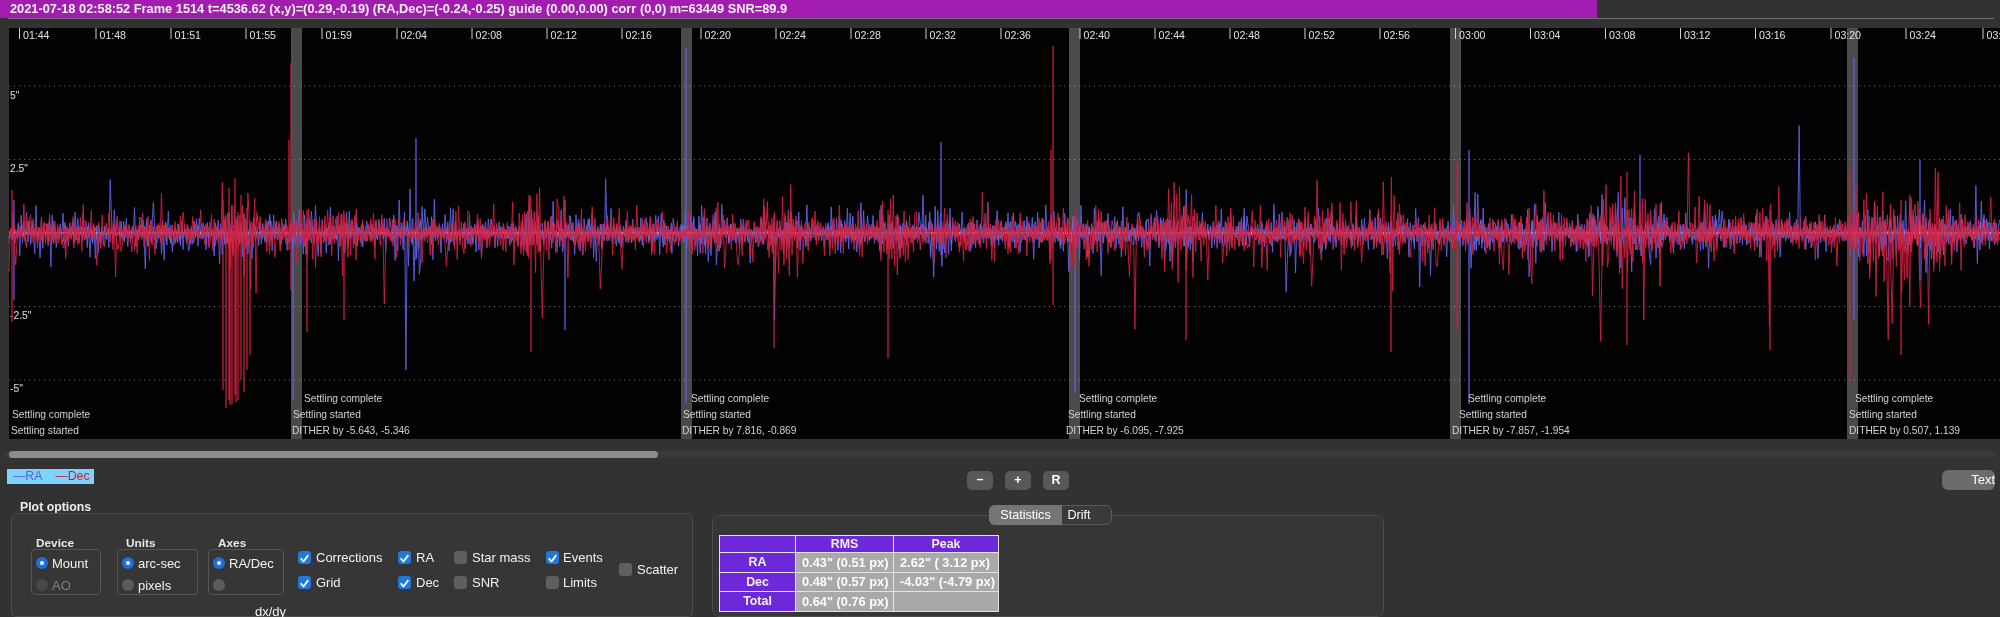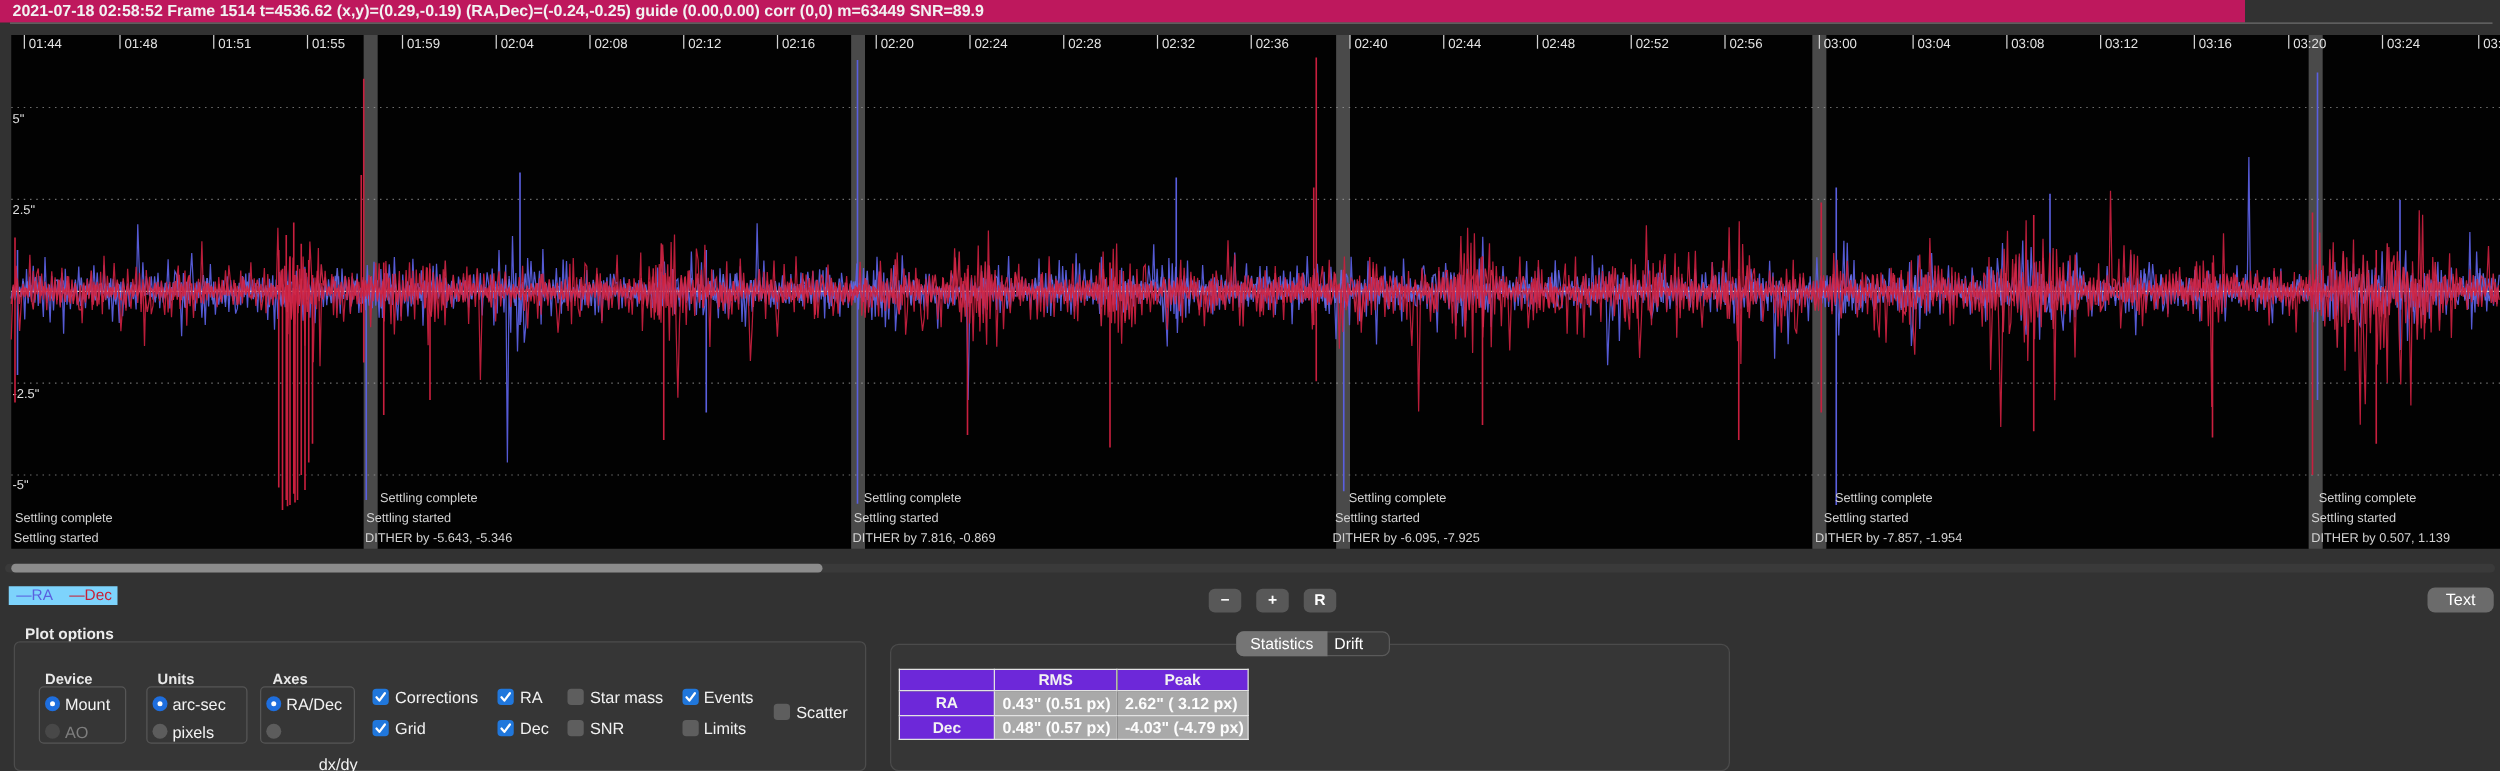--- a/index.html
+++ b/index.html
@@ -1,32 +1,32 @@
 <!DOCTYPE html>
 <html><head><meta charset="utf-8"><style>
 *{margin:0;padding:0;box-sizing:border-box;font-family:"Liberation Sans",sans-serif;}
 html,body{width:2000px;height:617px;background:#323232;overflow:hidden;position:relative;}
 .abs{position:absolute;}
-#statusbar{left:0;top:0;width:1796px;height:18px;background:#be185d;color:#f2f2f2;
+#statusbar{left:0;top:0;width:1597px;height:18px;background:#a21caf;color:#f2f2f2;
  font-size:12.8px;font-weight:600;line-height:18px;padding-left:10px;letter-spacing:0px;white-space:nowrap;}
 #statusline{left:8px;top:18px;width:1986px;height:1px;background:#6e6e6e;}
 #plot{left:0;top:0;}
 svg text.tl{fill:#e2e2e2;font-size:10.6px;font-family:"Liberation Sans",sans-serif;}
 svg text.yl{fill:#e0e0e0;font-size:10.3px;font-family:"Liberation Sans",sans-serif;}
 svg text.st{fill:#d2d2d2;font-size:10.2px;font-family:"Liberation Sans",sans-serif;}
 #sctrack{left:4px;top:451px;width:1992px;height:7px;background:#3a3a3a;border-radius:4px;}
 #schandle{left:9px;top:451px;width:649px;height:7px;background:#8c8c8c;border-radius:4px;}
 #legend{left:7px;top:469px;width:87px;height:15px;background:#7dd3fc;font-size:12.3px;line-height:15px;}
 #legend .ra{color:#5a5fdf;padding-left:6px;}
 #legend .dec{color:#c81f35;padding-left:13px;}
 .btn{background:#585858;color:#fff;text-align:center;border-radius:5px;font-size:12.5px;}
 #bminus{left:967px;top:471px;width:26px;height:19px;line-height:17px;font-weight:700;}
 #bplus{left:1005px;top:471px;width:26px;height:19px;line-height:18px;font-weight:700;}
 #brst{left:1043px;top:471px;width:26px;height:19px;line-height:19px;font-weight:700;}
-#btext{left:1942px;top:470px;width:53px;height:20px;line-height:20px;background:#6b6b6b;border-radius:6px;font-size:13px;text-align:center;color:#fff;}
+#btext{left:1942px;top:470px;width:53px;height:20px;line-height:20px;background:#6b6b6b;border-radius:6px;font-size:13px;text-align:right;color:#fff;}
 #po-title{left:20px;top:500px;font-size:12.3px;color:#ececec;font-weight:700;}
 #po-box{left:11px;top:513px;width:682px;height:104px;background:#363636;border:1px solid #4c4c4c;border-radius:5px;}
 .gb{position:absolute;border:1px solid #565656;border-radius:4px;}
 .gbl{position:absolute;font-size:11.8px;color:#e8e8e8;font-weight:700;}
 .radio{position:absolute;width:12px;height:12px;border-radius:50%;background:#5c5c5c;}
 .radio.sel{background:#1e6ede;}
 .radio.sel::after{content:"";position:absolute;left:4px;top:4px;width:4px;height:4px;border-radius:50%;background:#fff;}
 .radio.dis{background:#484848;}
 .rlab{position:absolute;font-size:13px;color:#f2f2f2;white-space:nowrap;}
 .rlab.dis{color:#7e7e7e;}
@@ -207,13 +207,18 @@
 <tr>
         <td class="h" style="height:19.5px;">RA</td>
         <td class="v">0.43" (0.51 px)</td>
         <td class="v">2.62" ( 3.12 px)</td>
       </tr>
 <tr>
         <td class="h" style="height:19.5px;">Dec</td>
         <td class="v">0.48" (0.57 px)</td>
         <td class="v">-4.03" (-4.79 px)</td>
       </tr>
+<tr>
+        <td class="h" style="height:19.5px;">Total</td>
+        <td class="v">0.64" (0.76 px)</td>
+        <td class="v"></td>
+      </tr>
 </tbody>
   </table>
 </body></html>

